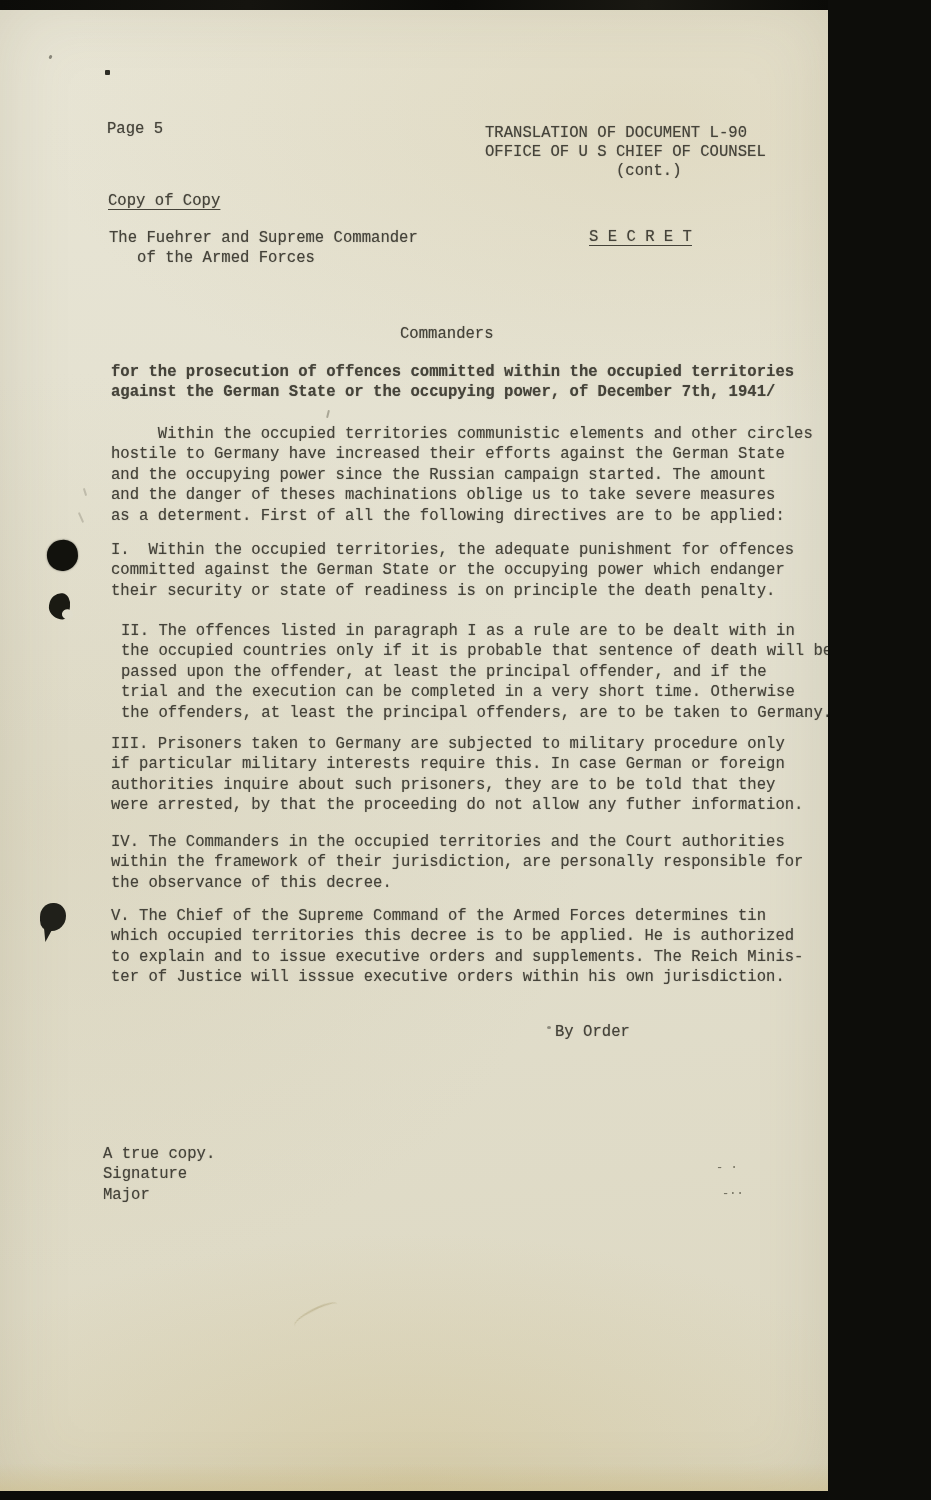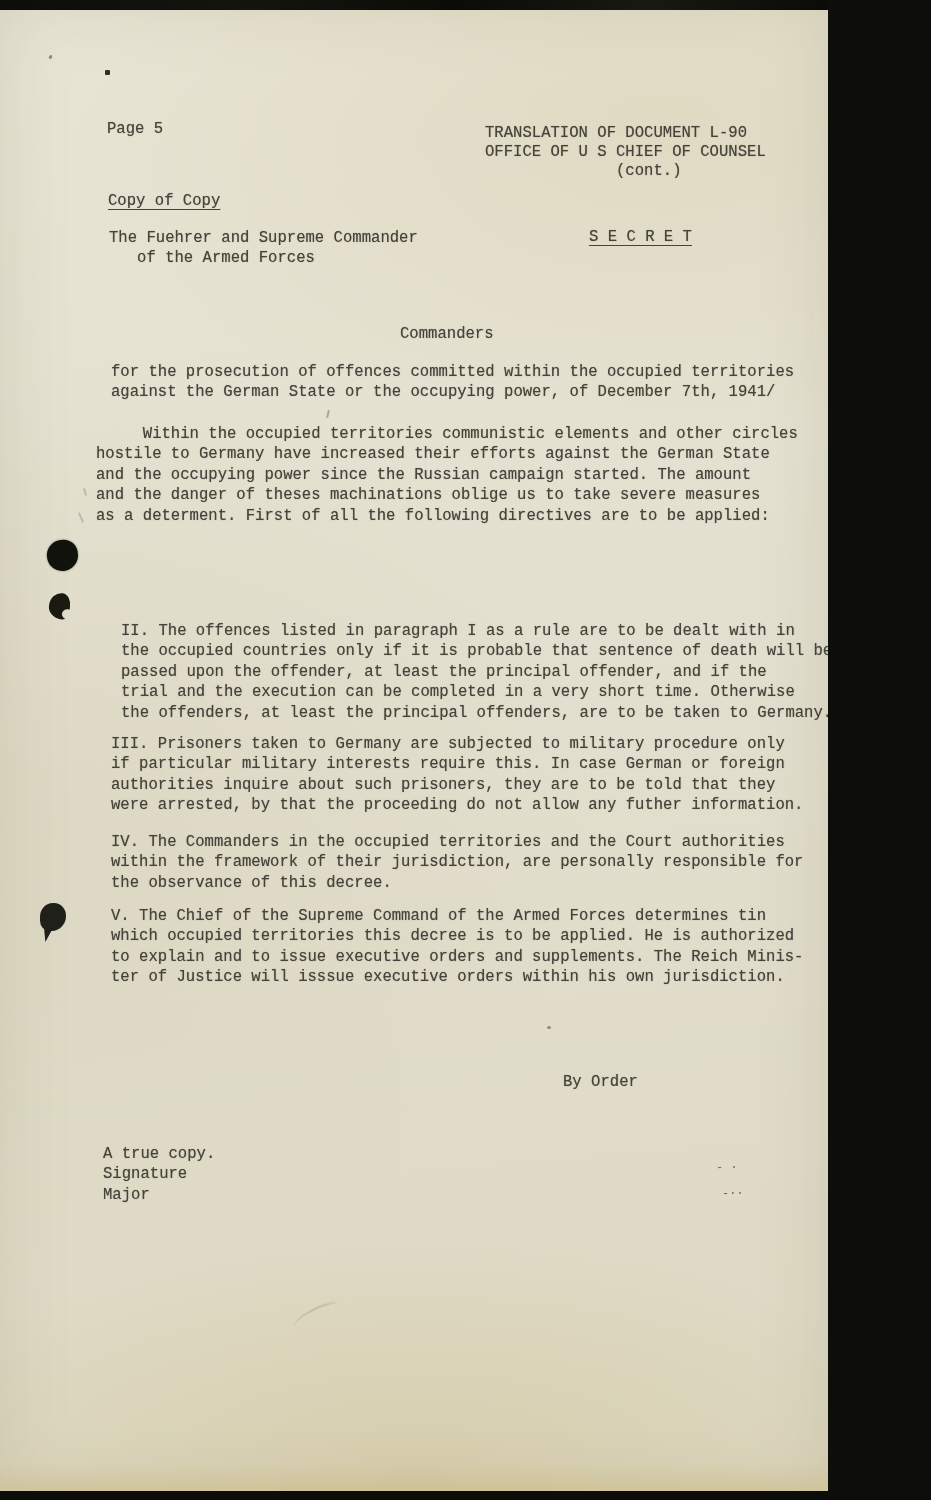--- a/index.html
+++ b/index.html
@@ -60,29 +60,32 @@
   <div class="tw u" style="left:108px; top:191px;font-family:Liberation Mono, monospace;">Copy of Copy</div>
 
   <div class="tw" style="left:109px; top:228px;">The Fuehrer and Supreme Commander
    of the Armed Forces</div>
 
   <div class="tw u" style="left:589px; top:227px;">S E C R E T</div>
 
 
   <div class="tw" style="left:400px; top:324px;">Commanders</div>
 
-  <div class="tw" style="left:111px; top:362px;">for the prosecution of offences committed within the occupied territories
+  <div class="tw" style="left:111px; top:362px;font-weight:bold;">for the prosecution of offences committed within the occupied territories
 against the German State or the occupying power, of December 7th, 1941/</div>
 
-  <div class="tw" style="left:96px; top:424px;">     Within the occupied territories communistic elements and other circles
+  <div class="tw" style="left:111px; top:424px;">     Within the occupied territories communistic elements and other circles
 hostile to Germany have increased their efforts against the German State
 and the occupying power since the Russian campaign started. The amount
 and the danger of theses machinations oblige us to take severe measures
 as a determent. First of all the following directives are to be applied:</div>
 
+  <div class="tw" style="left:111px; top:540px;">I.  Within the occupied territories, the adequate punishment for offences
+committed against the German State or the occupying power which endanger
+their security or state of readiness is on principle the death penalty.</div>
 
   <div class="tw" style="left:111px; top:621px;margin-left:10px;">II. The offences listed in paragraph I as a rule are to be dealt with in
 the occupied countries only if it is probable that sentence of death will be
 passed upon the offender, at least the principal offender, and if the
 trial and the execution can be completed in a very short time. Otherwise
 the offenders, at least the principal offenders, are to be taken to Germany.</div>
 
   <div class="tw" style="left:111px; top:734px;font-family:Liberation Mono, monospace;">III. Prisoners taken to Germany are subjected to military procedure only
 if particular military interests require this. In case German or foreign
 authorities inquire about such prisoners, they are to be told that they
@@ -90,21 +93,21 @@
 
   <div class="tw" style="left:111px; top:832px;">IV. The Commanders in the occupied territories and the Court authorities
 within the framework of their jurisdiction, are personally responsible for
 the observance of this decree.</div>
 
   <div class="tw" style="left:111px; top:906px;">V. The Chief of the Supreme Command of the Armed Forces determines tin
 which occupied territories this decree is to be applied. He is authorized
 to explain and to issue executive orders and supplements. The Reich Minis-
 ter of Justice will isssue executive orders within his own jurisdiction.</div>
 
-  <div class="tw" style="left:555px; top:1072px;margin-left:8px;">By Order</div>
+  <div class="tw" style="left:555px; top:1022px;">By Order</div>
 
 
 
   <div class="tw" style="left:103px; top:1144px;">A true copy.
 Signature
 Major</div>
 
   <div class="blob blob-a"></div>
   <div class="blob blob-b"></div>
   <div class="blob blob-c"></div>

